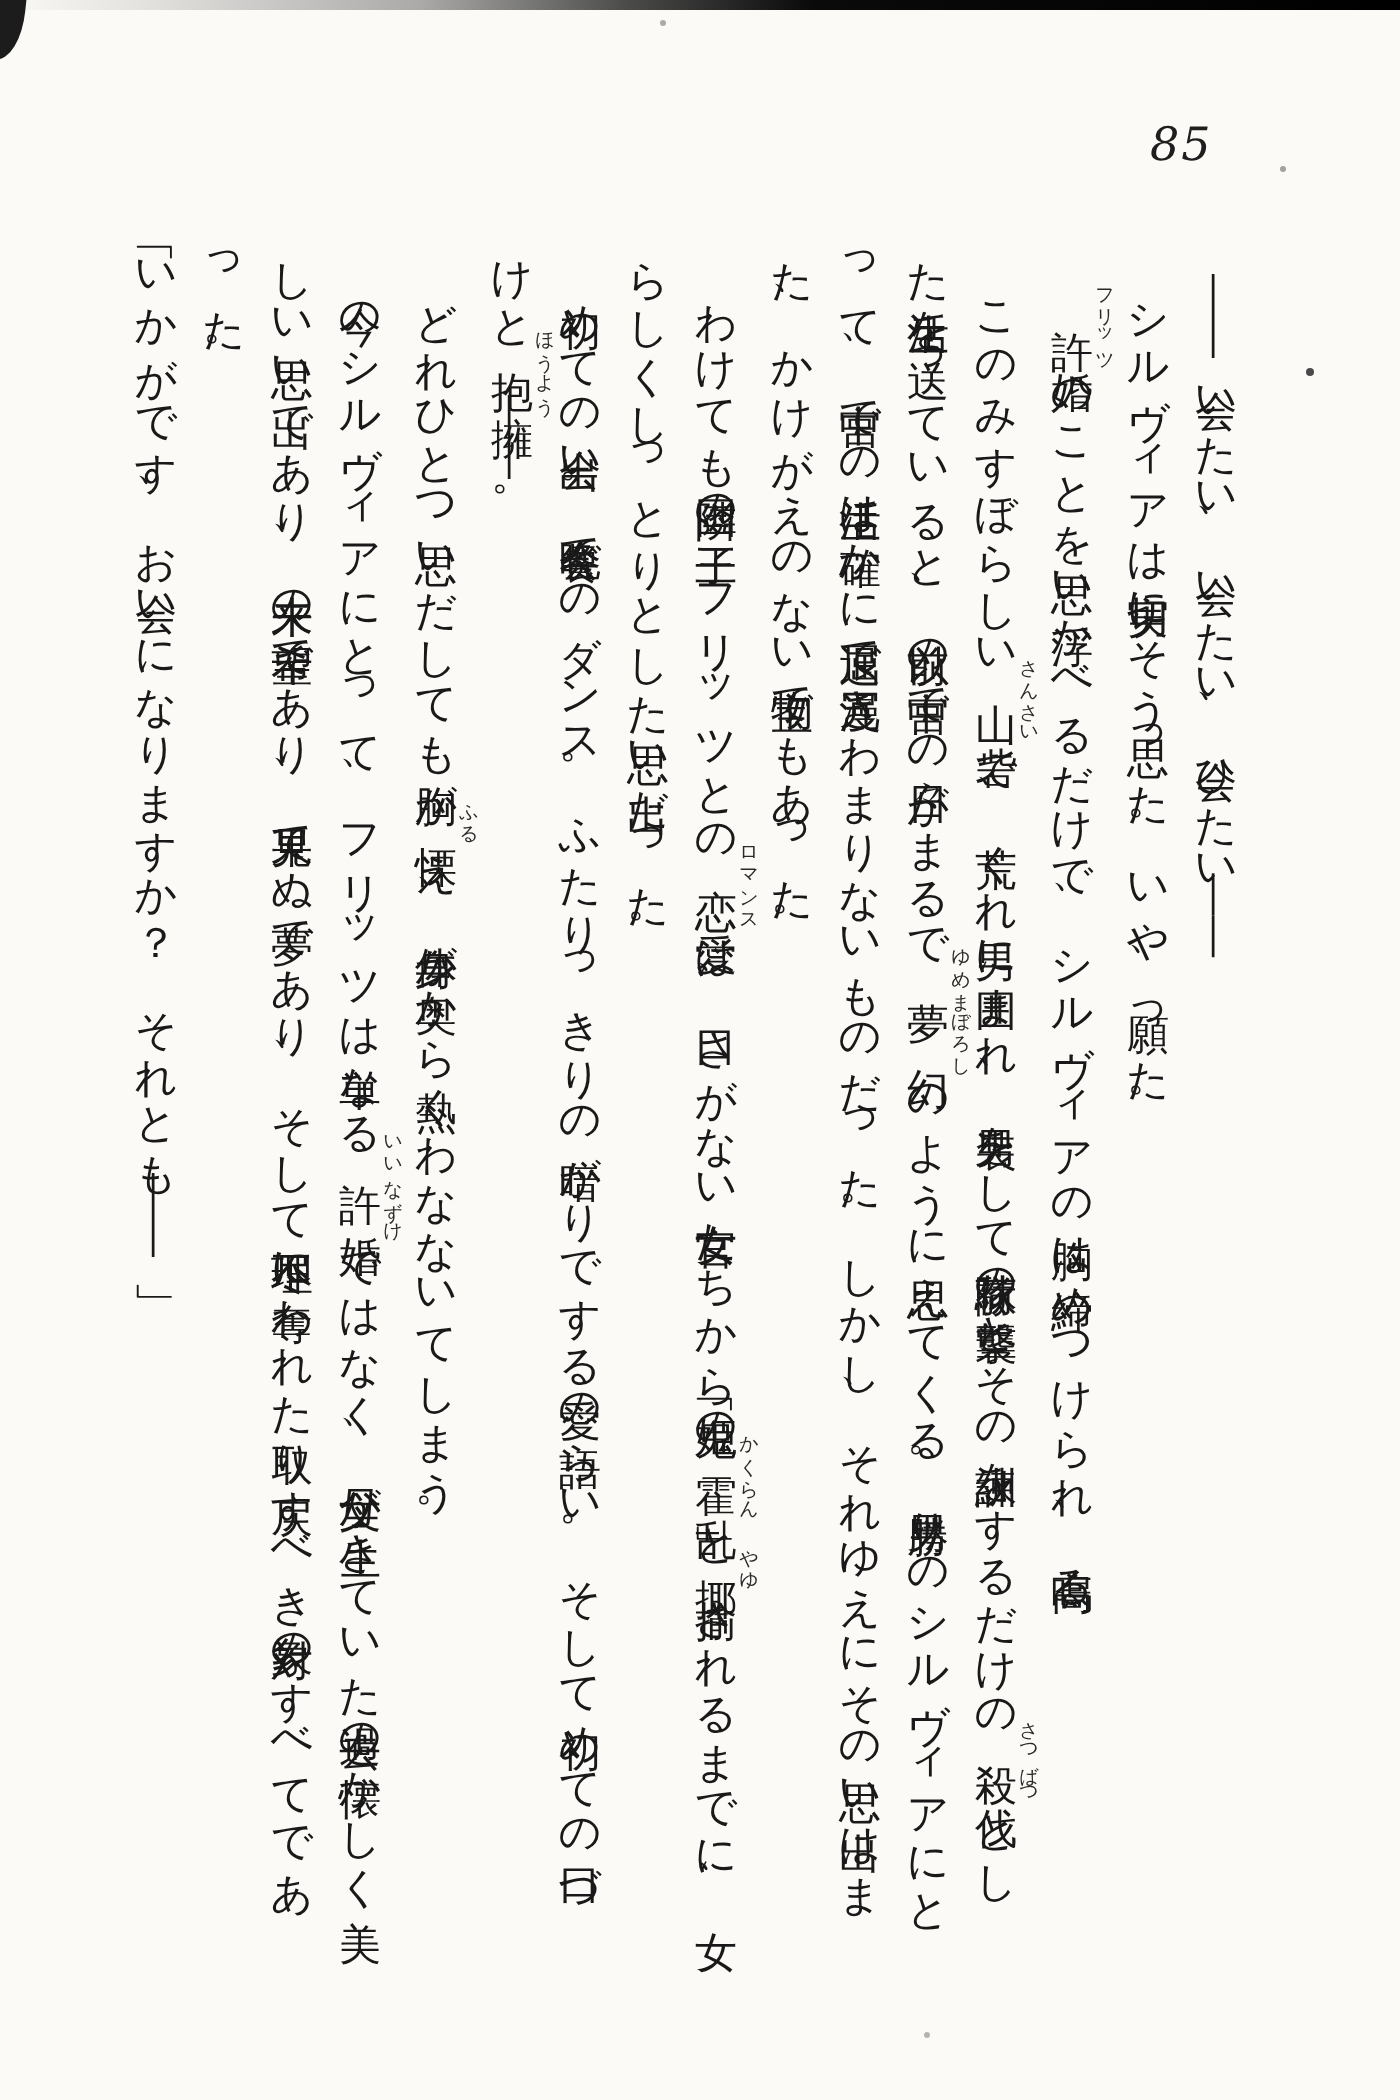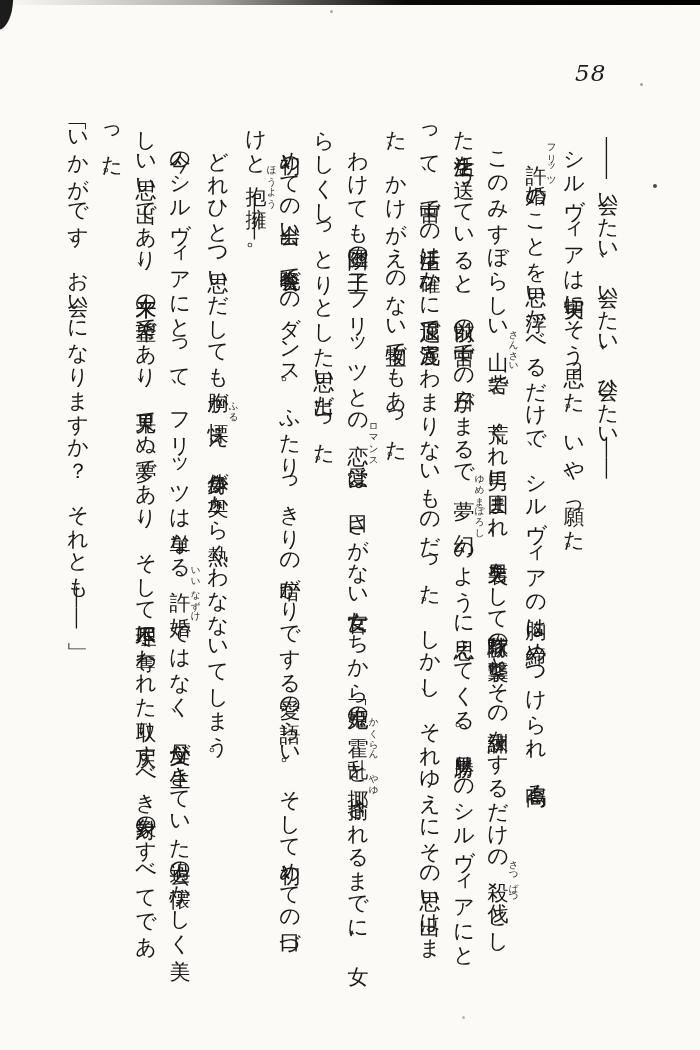--- a/index.html
+++ b/index.html
@@ -86,21 +86,21 @@
 <body>
 
 <div class="page">
   <div class="edge-top"></div>
   <div class="corner-smudge"></div>
   <div class="speck s1"></div>
   <div class="speck s2"></div>
   <div class="speck s3"></div>
   <div class="speck s4"></div>
 
-  <div class="page-number">58</div>
+  <div class="page-number">85</div>
 
   <div class="text-block">
       <p class="indent">――会いたい、会いたい、会ひたい――</p>
       <p class="indent">シルヴィアは切実にそう思った。いや、願った。</p>
       <p class="indent"><ruby>許婚<rt>フリッツ</rt></ruby>のことを思い浮かべるだけで、シルヴィアの胸は締めつけられ、高鳴る。</p>
       <p class="indent">このみすぼらしい<ruby>山砦<rt>さんさい</rt></ruby>で、荒くれ男に囲まれ、男装をして荷駄隊の襲撃とその訓練をするだけの<ruby>殺伐<rt>さつばつ</rt></ruby>とした生活を送っていると、以前の宮中での日々がまるで<ruby>夢幻<rt>ゆめまぼろし</rt></ruby>のように思えてくる。男勝りのシルヴィアにとって、宮中での生活は確かに退屈で冗漫きわまりないものだった。しかし、それゆえにその思い出はまた、かけがえのない宝物でもあった。</p>
       <p class="indent">わけても隣国の王子、フリッツとの<ruby>恋愛<rt>ロマンス</rt></ruby>は、口さがない女官たちから「鬼姫の<ruby>霍乱<rt>かくらん</rt></ruby>」と<ruby>揶揄<rt>やゆ</rt></ruby>されるまでに、女らしくしっとりとした思い出だった。</p>
       <p class="indent">初めての出会い。晩餐会でのダンス。ふたりっきりの暗がりでする愛の語らい。そして初めての口づけと<ruby>抱擁<rt>ほうよう</rt></ruby>――。</p>
       <p class="indent">どれひとつ思いだしても胸が<ruby>慄<rt>ふる</rt></ruby>え、身体が奥から熱くわなないてしまう。</p>
       <p class="indent">今のシルヴィアにとって、フリッツは単なる<ruby>許婚<rt>いいなずけ</rt></ruby>ではなく、父母が生きていた過去の懐かしく美しい思い出であり、未来の希望であり、見果てぬ夢であり、そして理不尽に奪われた取り戻すべき対象のすべてであった。</p>

